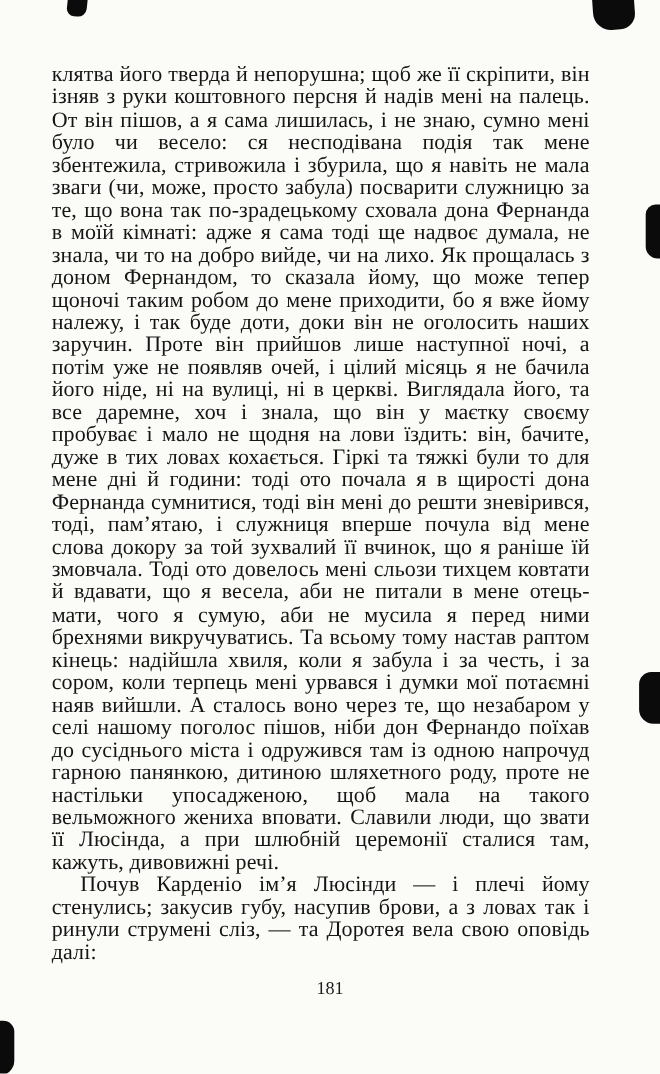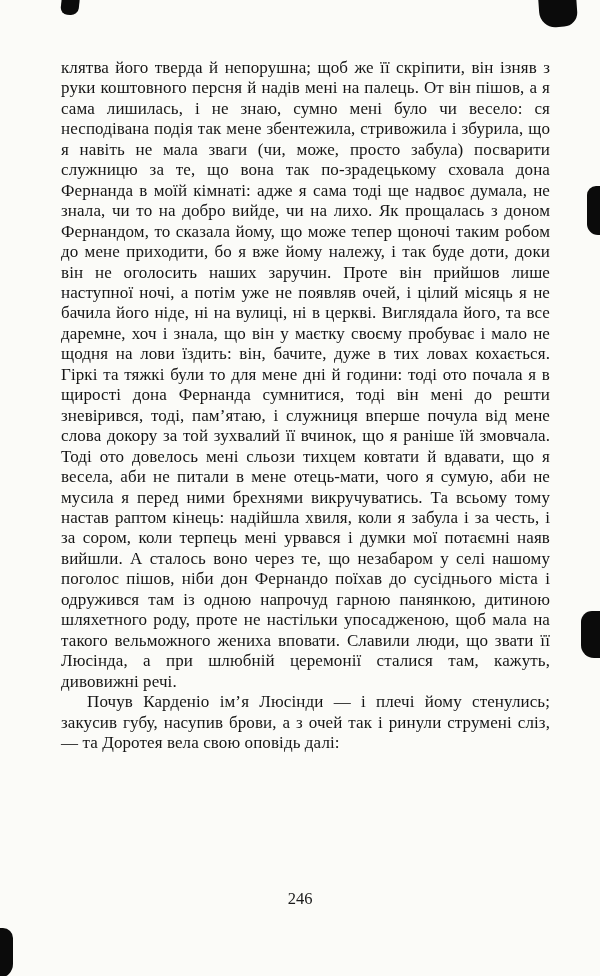--- a/index.html
+++ b/index.html
@@ -14,25 +14,25 @@
     overflow: hidden;
     font-family: "Liberation Serif", "DejaVu Serif", serif;
     color: #151515;
   }
   .page {
     position: absolute;
     inset: 0;
   }
   .text-block {
     position: absolute;
-    left: 61px;
+    left: 47px;
     top: 58px;
     width: 489px;
     text-align: justify;
-    font-size: 17px;
+    font-size: 20px;
     line-height: 20.45px;
     letter-spacing: 0.1px;
   }
   .para {
     margin: 0;
     text-indent: 0;
   }
   .para.indent {
     text-indent: 26px;
   }
@@ -72,24 +72,24 @@
     border-radius: 0 10px 14px 0;
   }
 </style>
 </head>
 <body>
 
 <div class="page">
 
   <div class="text-block">
     <p class="para">клятва його тверда й непорушна; щоб же її скріпити, він ізняв з руки коштовного персня й надів мені на палець. От він пішов, а я сама лишилась, і не знаю, сумно мені було чи весело: ся несподівана подія так мене збентежила, стривожила і збурила, що я навіть не мала зваги (чи, може, просто забула) посварити служницю за те, що вона так по-зрадецькому сховала дона Фернанда в моїй кімнаті: адже я сама тоді ще надвоє думала, не знала, чи то на добро вийде, чи на лихо. Як прощалась з доном Фернандом, то сказала йому, що може тепер щоночі таким робом до мене приходити, бо я вже йому належу, і так буде доти, доки він не оголосить наших заручин. Проте він прийшов лише наступної ночі, а потім уже не появляв очей, і цілий місяць я не бачила його ніде, ні на вулиці, ні в церкві. Виглядала його, та все даремне, хоч і знала, що він у маєтку своєму пробуває і мало не щодня на лови їздить: він, бачите, дуже в тих ловах кохається. Гіркі та тяжкі були то для мене дні й години: тоді ото почала я в щирості дона Фернанда сумнитися, тоді він мені до решти зневірився, тоді, пам’ятаю, і служниця вперше почула від мене слова докору за той зухвалий її вчинок, що я раніше їй змовчала. Тоді ото довелось мені сльози тихцем ковтати й вдавати, що я весела, аби не питали в мене отець-мати, чого я сумую, аби не мусила я перед ними брехнями викручуватись. Та всьому тому настав раптом кінець: надійшла хвиля, коли я забула і за честь, і за сором, коли терпець мені урвався і думки мої потаємні наяв вийшли. А сталось воно через те, що незабаром у селі нашому поголос пішов, ніби дон Фернандо поїхав до сусіднього міста і одружився там із одною напрочуд гарною панянкою, дитиною шляхетного роду, проте не настільки упосадженою, щоб мала на такого вельможного жениха вповати. Славили люди, що звати її Люсінда, а при шлюбній церемонії сталися там, кажуть, дивовижні речі.</p>
-    <p class="para indent">Почув Карденіо ім’я Люсінди — і плечі йому стенулись; закусив губу, насупив брови, а з очей так і ринули струмені сліз, — та Доротея вела свою оповідь далі:</p>
+    <p class="para indent">Почув Карденіо ім’я Люсінди — і плечі йому стенулись; закусив губу, насупив брови, а з ловах так і ринули струмені сліз, — та Доротея вела свою оповідь далі:</p>
   </div>
 
-  <div class="page-number">246</div>
+  <div class="page-number">181</div>
 
   <div class="artifact a1"></div>
   <div class="artifact a2"></div>
   <div class="artifact a3"></div>
   <div class="artifact a4"></div>
   <div class="artifact a5"></div>
 
 </div>
 
 </body></html>

